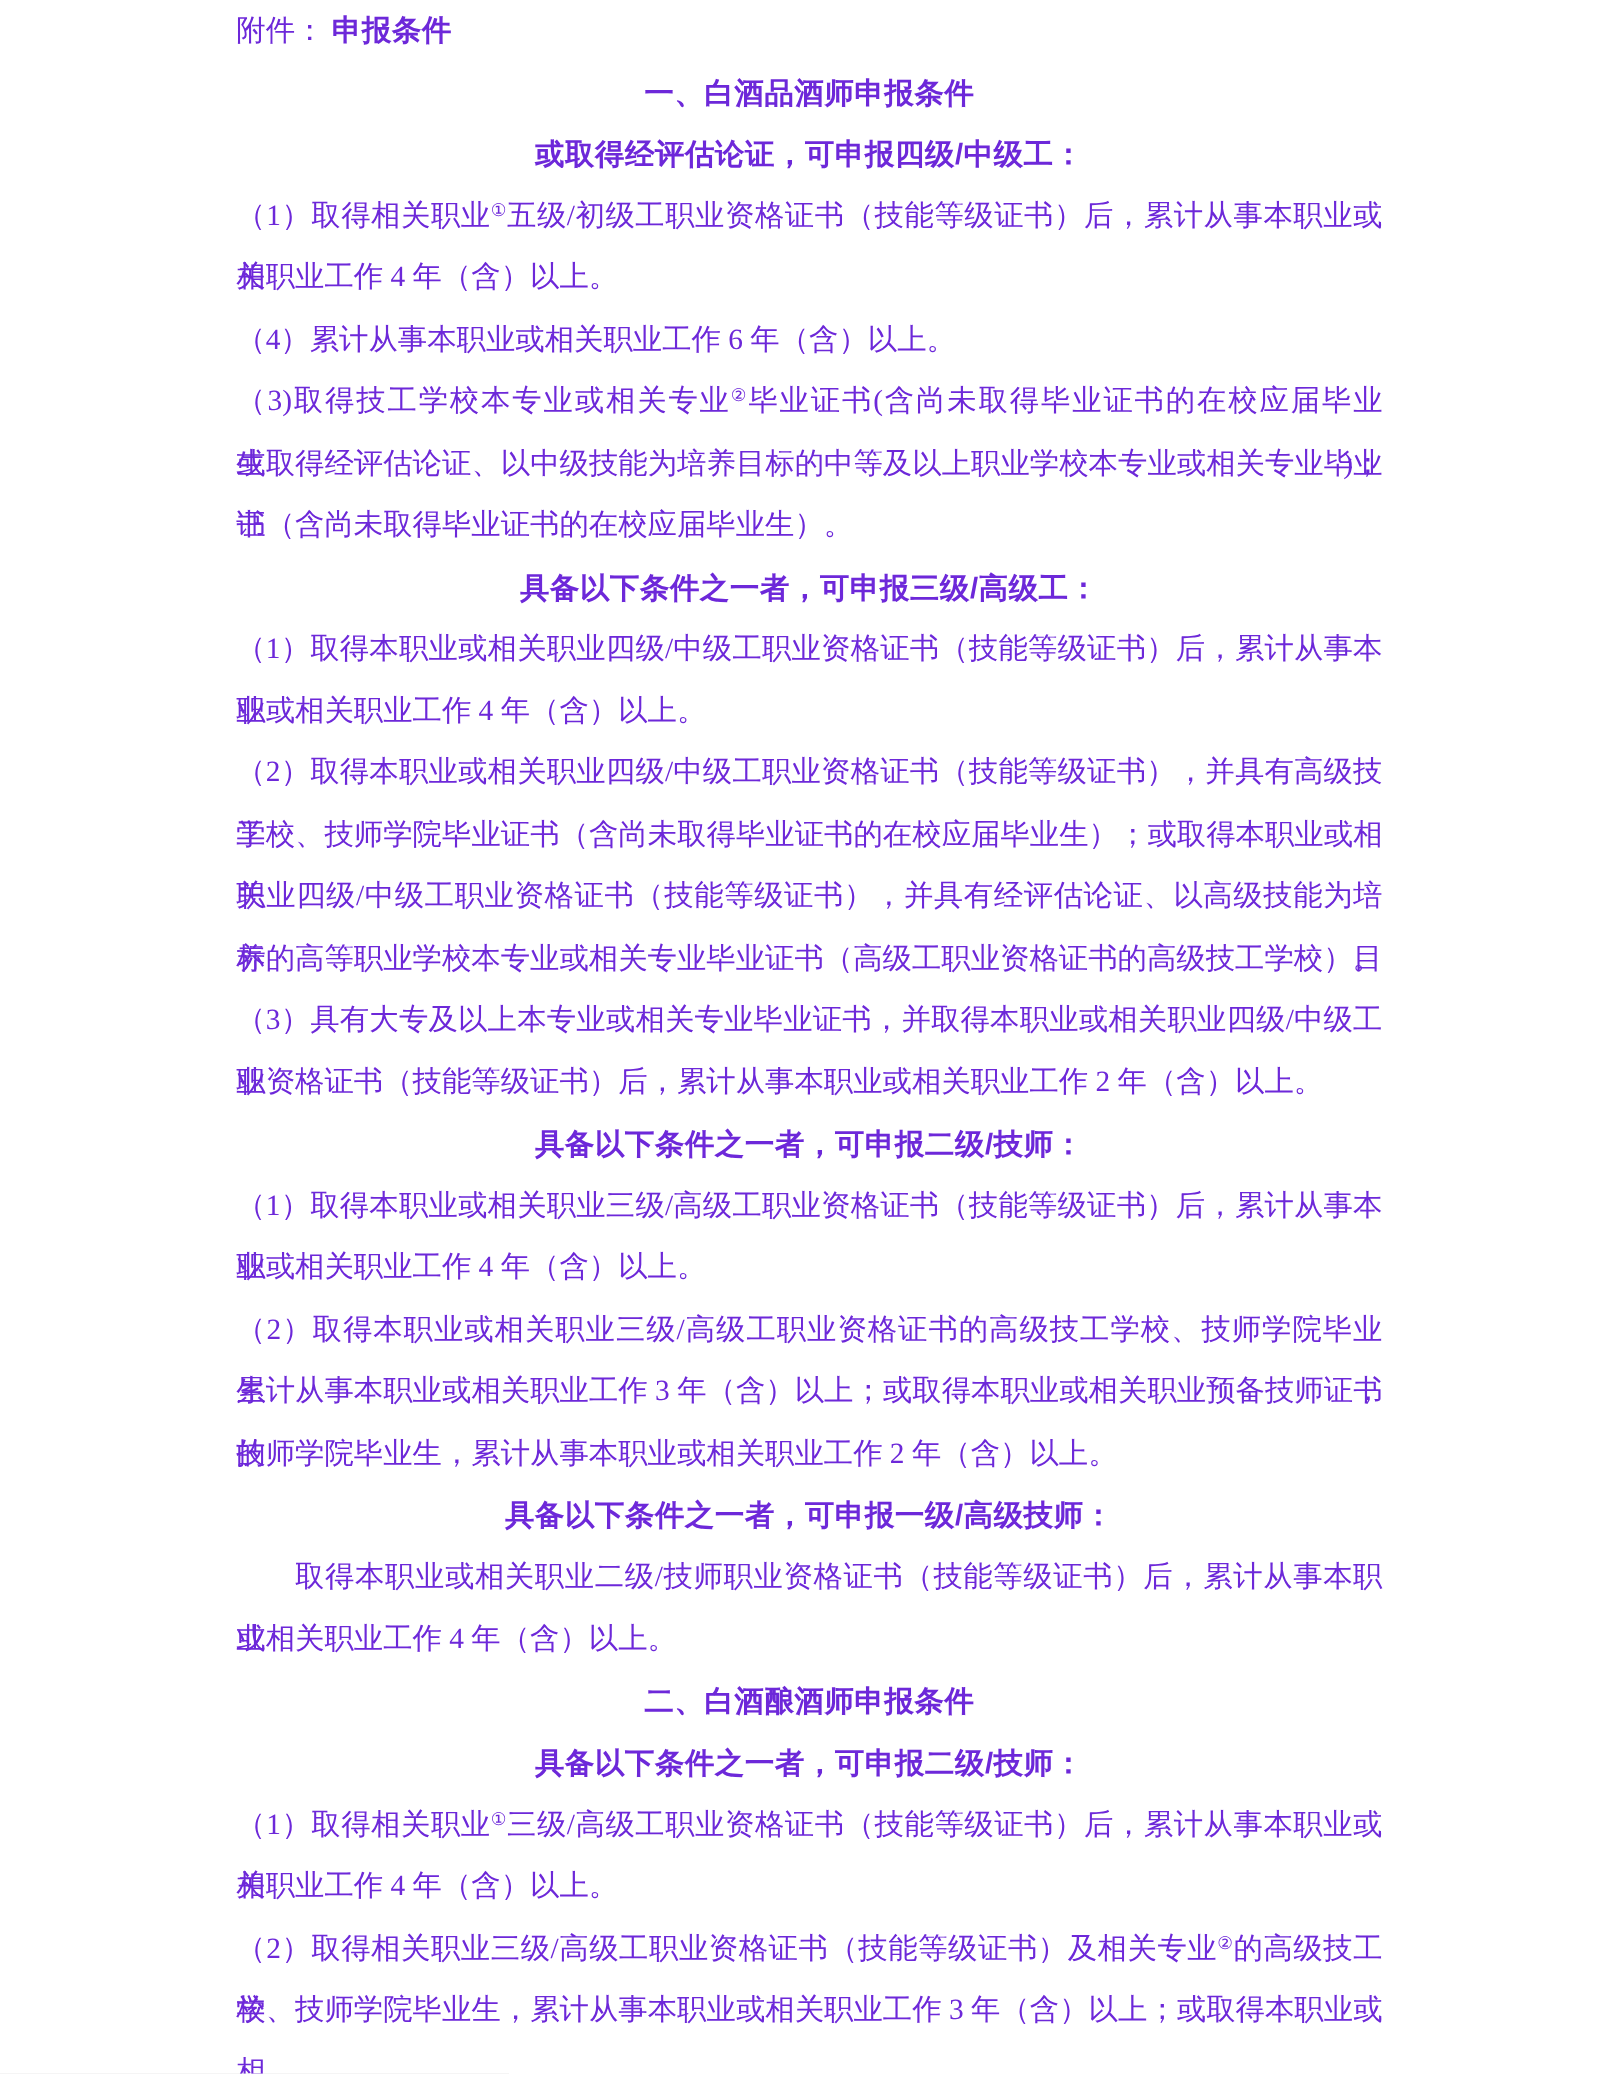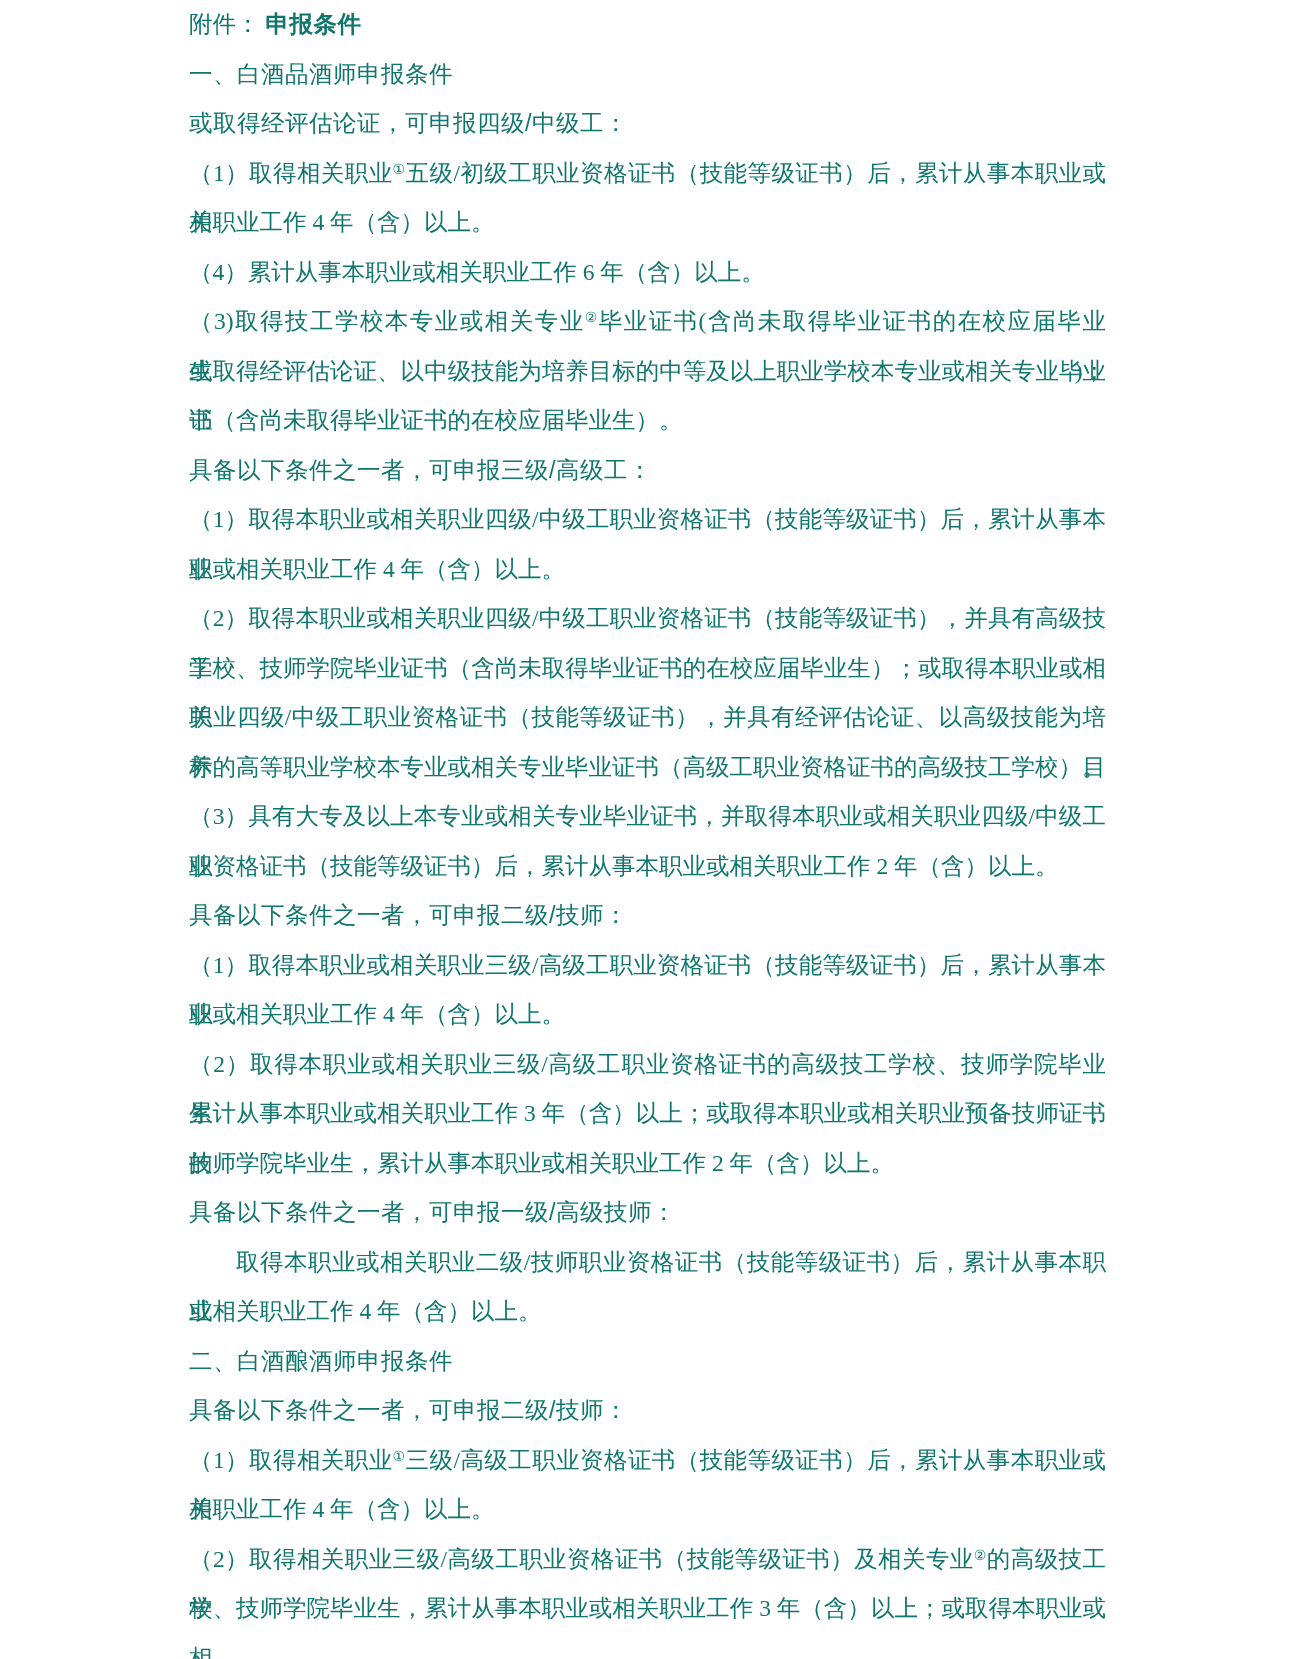--- a/index.html
+++ b/index.html
@@ -19,27 +19,27 @@
     position: absolute;
     left: 189px;
     top: 0;
     width: 917px;
   }
   .ln {
     font-family: "Liberation Serif", "DejaVu Serif", serif;
     font-size: 23.5px;
     line-height: 49.5px;
     height: 49.5px;
-    color: #0f766e;
+    color: #6d28d9;
     text-align: justify;
   }
   .ln.h {
     font-family: "Liberation Sans", "DejaVu Sans", sans-serif;
-    font-weight: 400;
-    text-align: left;
+    font-weight: 700;
+    text-align: center;
     letter-spacing: 0.5px;
   }
   .ln.j {
     text-align-last: justify;
   }
   .ln.i {
     text-indent: 47px;
   }
   sup.fn {
     font-size: 14px;

